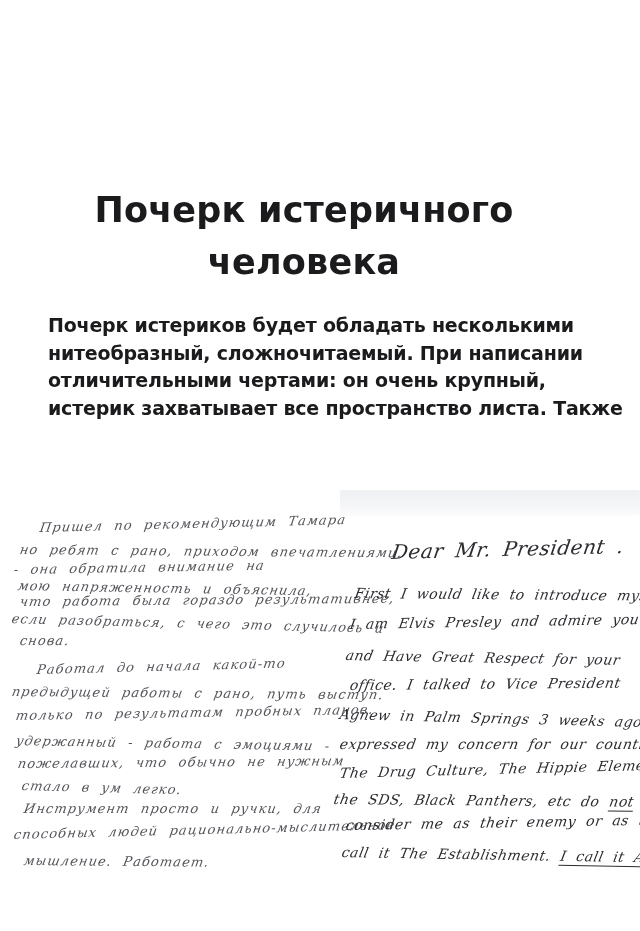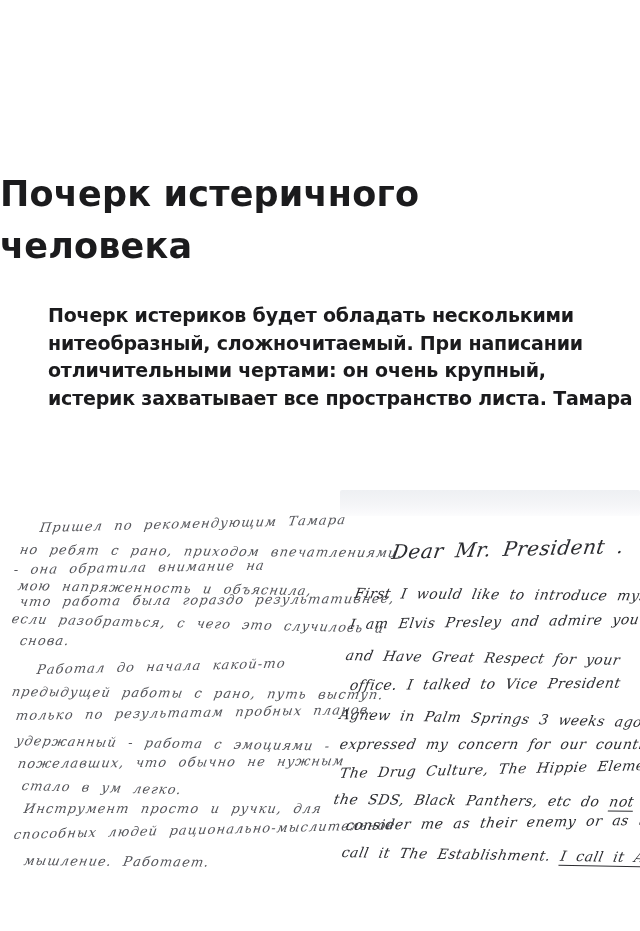--- a/index.html
+++ b/index.html
@@ -10,35 +10,35 @@
   .page {
     position: relative;
     width: 640px;
     height: 931px;
     background: #ffffff;
     overflow: hidden;
     font-family: "DejaVu Sans", "Liberation Sans", sans-serif;
   }
   .title {
     position: absolute;
-    top: 168px;
+    top: 184px;
     left: 0;
     width: 608px;
     margin: 0;
-    text-align: left;
+    text-align: center;
     font-size: 35px;
     line-height: 52px;
     font-weight: 700;
     color: #1b1b1d;
     letter-spacing: 0.2px;
   }
   .title .title-line { display: block; }
   .intro {
     position: absolute;
-    top: 302px;
+    top: 312px;
     left: 48px;
     width: 565px;
     font-size: 19px;
     line-height: 27.6px;
     font-weight: 700;
     color: #1b1b1d;
     letter-spacing: -0.2px;
   }
   .intro-line { white-space: nowrap; }
   
@@ -91,21 +91,21 @@
 
   <h1 class="title">
     <span class="title-line">Почерк истеричного</span>
     <span class="title-line">человека</span>
   </h1>
 
   <div class="intro">
       <div class="intro-line">Почерк истериков будет обладать несколькими</div>
       <div class="intro-line">нитеобразный, сложночитаемый. При написании</div>
       <div class="intro-line">отличительными чертами: он очень крупный,</div>
-      <div class="intro-line">истерик захватывает все пространство листа. Тамара</div>
+      <div class="intro-line">истерик захватывает все пространство листа. Также</div>
     </div>
 
   <div class="scan-shade"></div>
 
   <div class="sample left-sample" style="color: rgb(84, 85, 90);">
       <div class="hw-line" style="left: 28px; top: 8px; transform: skewX(-10deg) rotate(-1.5deg);"><span>Пришел по рекомендующим Тамара</span></div>
       <div class="hw-line" style="left: 8px; top: 30px; transform: skewX(-10deg) rotate(0.5deg);"><span>но ребят с рано, приходом впечатлениями.</span></div>
       <div class="hw-line" style="left: 2px; top: 50px; transform: skewX(-10deg) rotate(-1deg);"><span>- она обратила внимание на</span></div>
       <div class="hw-line" style="left: 6px; top: 66px; transform: skewX(-10deg) rotate(1deg);"><span>мою напряженность и объяснила,</span></div>
       <div class="hw-line" style="left: 8px; top: 82px; transform: skewX(-10deg) rotate(-0.5deg);"><span>что работа была гораздо результативнее,</span></div>

